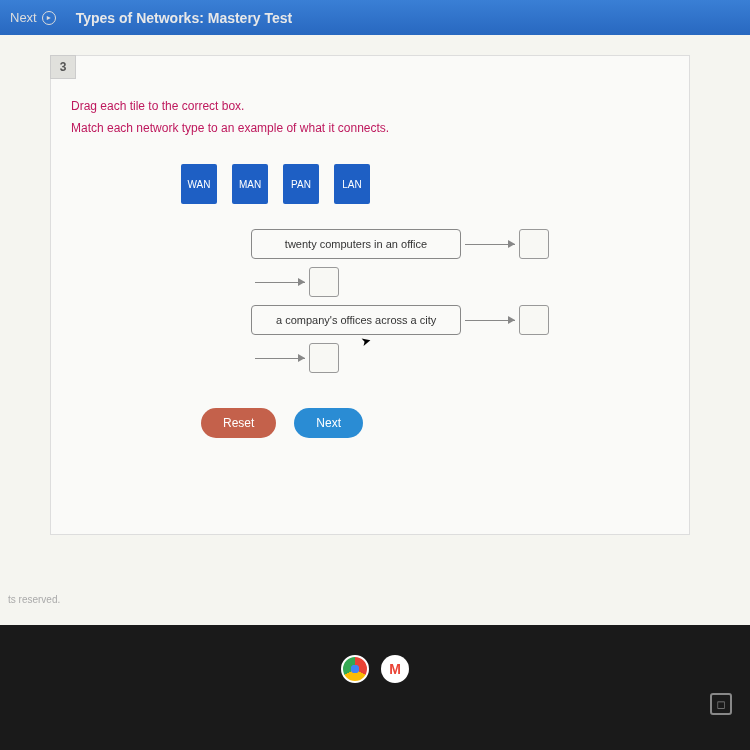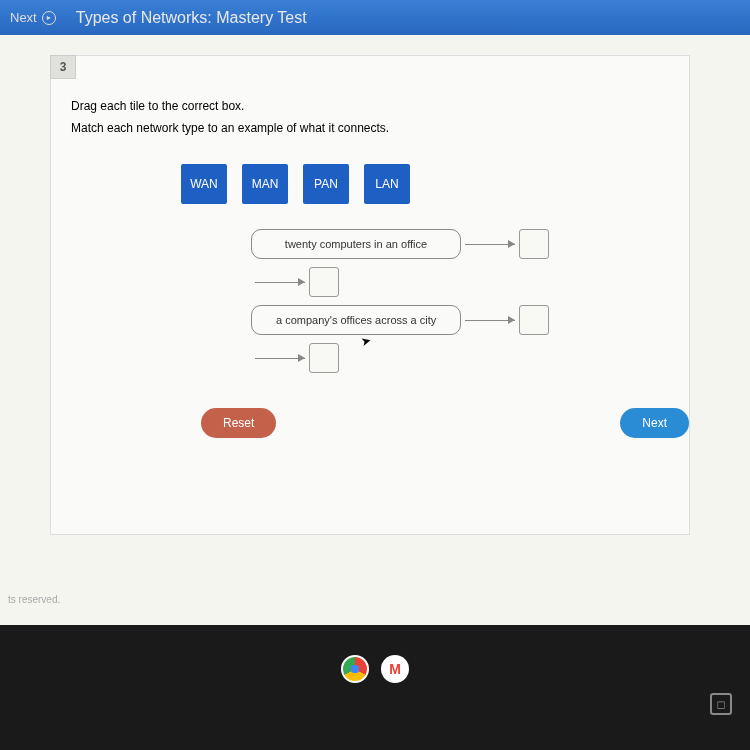--- a/index.html
+++ b/index.html
@@ -31,21 +31,22 @@
       width: 14px; height: 14px;
       border: 1.5px solid #ddd;
       border-radius: 50%;
       display: inline-flex;
       align-items: center;
       justify-content: center;
       font-size: 8px;
     }
     .page-title {
       color: #e8e8e8;
-      font-size: 16px;
+      font-size: 14px;
+      font-weight: bold;
     }
     .content-area {
       background: #f5f5f0;
       height: 590px;
       padding: 20px 0 0 50px;
       position: relative;
     }
     .question-card {
       background: #fafaf8;
       border: 1px solid #ddd;
@@ -65,51 +66,51 @@
       display: flex;
       align-items: center;
       justify-content: center;
       font-size: 12px;
       font-weight: bold;
       color: #555;
     }
     .instructions {
       padding: 40px 20px 10px 20px;
       font-size: 12px;
-      color: #000000;
+      color: #be185d;
       line-height: 1.8;
     }
     .tiles-row {
       display: flex;
       gap: 15px;
       padding: 15px 0 25px 130px;
     }
     .tile {
       background: #1e5fc4;
       color: #fff;
-      width: 46px;
+      width: 36px;
       height: 40px;
       display: flex;
       align-items: center;
       justify-content: center;
-      font-size: 12px;
+      font-size: 10px;
       border-radius: 2px;
       cursor: grab;
     }
     .match-rows {
       padding-left: 200px;
     }
     .match-row {
       display: flex;
       align-items: center;
       margin-bottom: 8px;
     }
     .match-label {
       border: 1px solid #888;
-      border-radius: 10px;
+      border-radius: 4px;
       padding: 8px 24px;
       font-size: 11px;
       color: #333;
       min-width: 210px;
       text-align: center;
       background: #fafaf8;
     }
     .arrow {
       width: 50px;
       height: 1px;
@@ -129,21 +130,21 @@
     .drop-box {
       width: 30px;
       height: 30px;
       border: 1px solid #999;
       border-radius: 3px;
       background: #f8f8f4;
     }
     .action-buttons {
       display: flex;
       gap: 18px;
-      justify-content: space-between;
+      justify-content: flex-start;
       padding-left: 150px;
       margin-top: 35px;
     }
     .pill-btn {
       border: none;
       border-radius: 18px;
       padding: 8px 22px;
       font-size: 12px;
       color: #fff;
       cursor: pointer;

